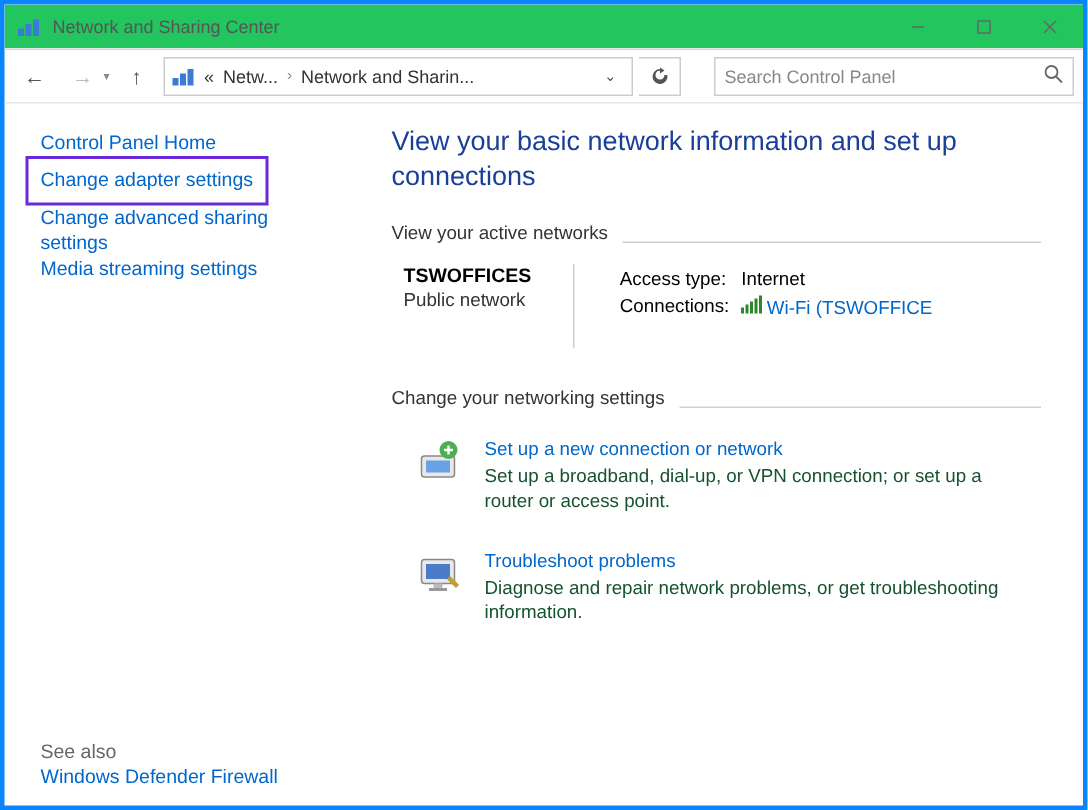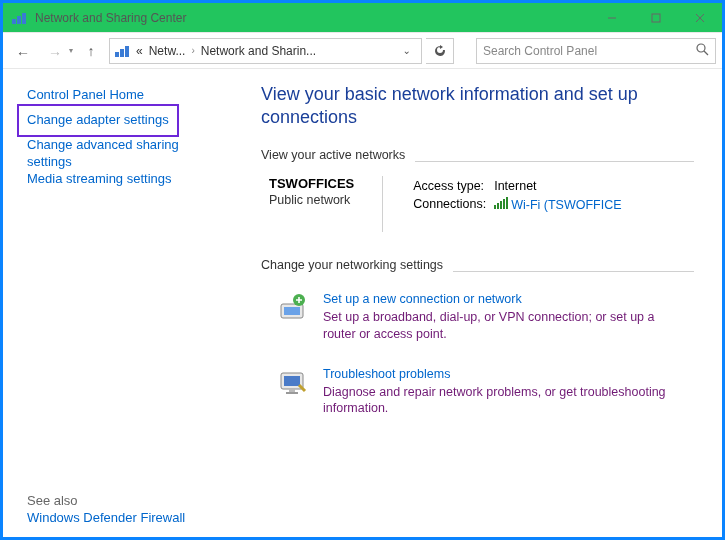--- a/index.html
+++ b/index.html
@@ -179,21 +179,21 @@
     align-items:flex-start;
   }
   .settings-item .icon32 {
     width:32px; height:32px; flex-shrink:0;
     display:flex;align-items:center;justify-content:center;
   }
   .settings-item .txt { font-size:12.5px; }
   .settings-item .txt a {
     color:#0066cc; text-decoration:none;
   }
-  .settings-item .txt .desc { color:#701a75; margin-top:3px; line-height:1.35;}
+  .settings-item .txt .desc { color:#14532d; margin-top:3px; line-height:1.35;}
 </style>
 </head>
 <body>
 
 <div class="titlebar">
   <div class="icon-app">
     <svg width="16" height="16" viewBox="0 0 16 16">
         <rect x="1" y="9" width="4" height="5" fill="#3a7bd5"></rect>
         <rect x="6" y="6" width="4" height="8" fill="#3a7bd5"></rect>
         <rect x="11" y="3" width="4" height="11" fill="#3a7bd5"></rect>

